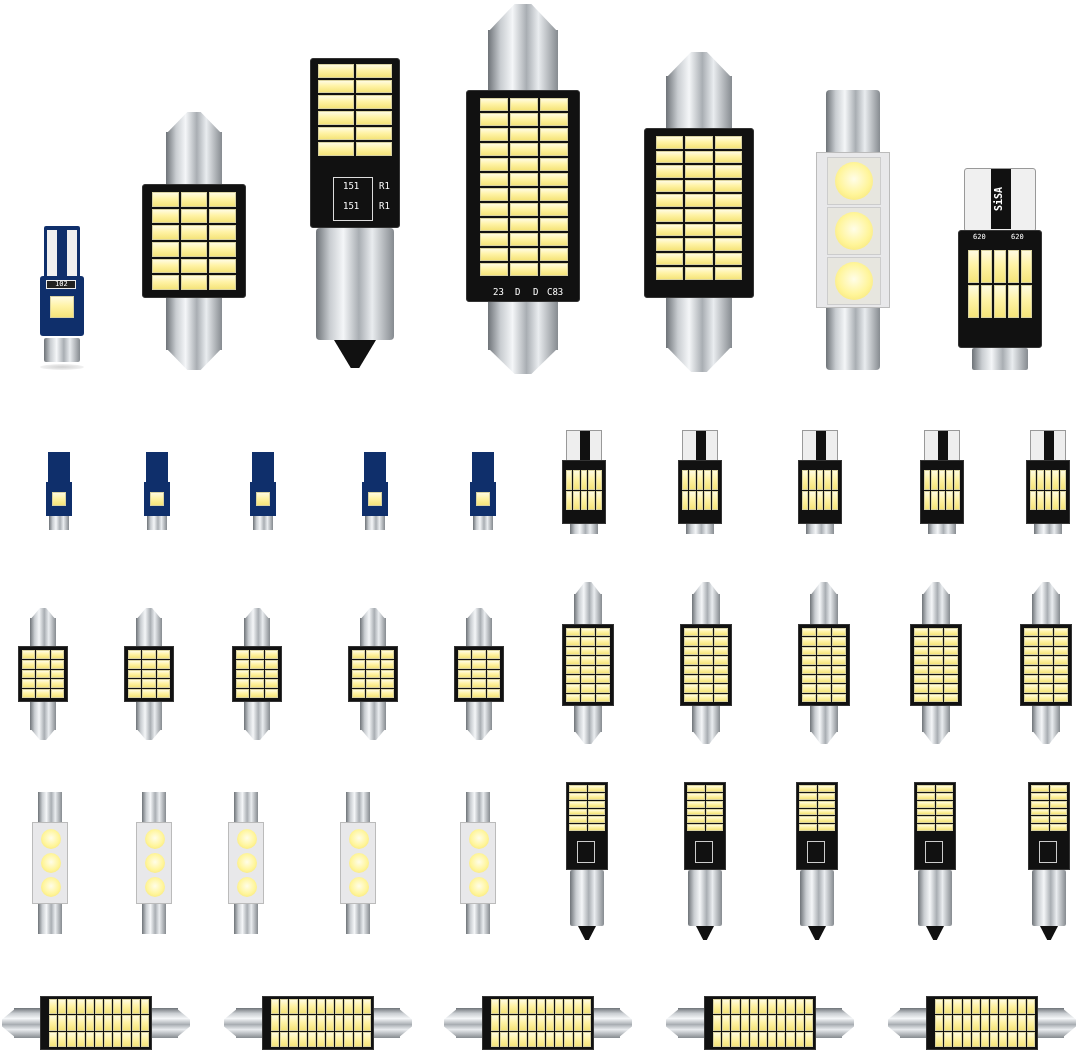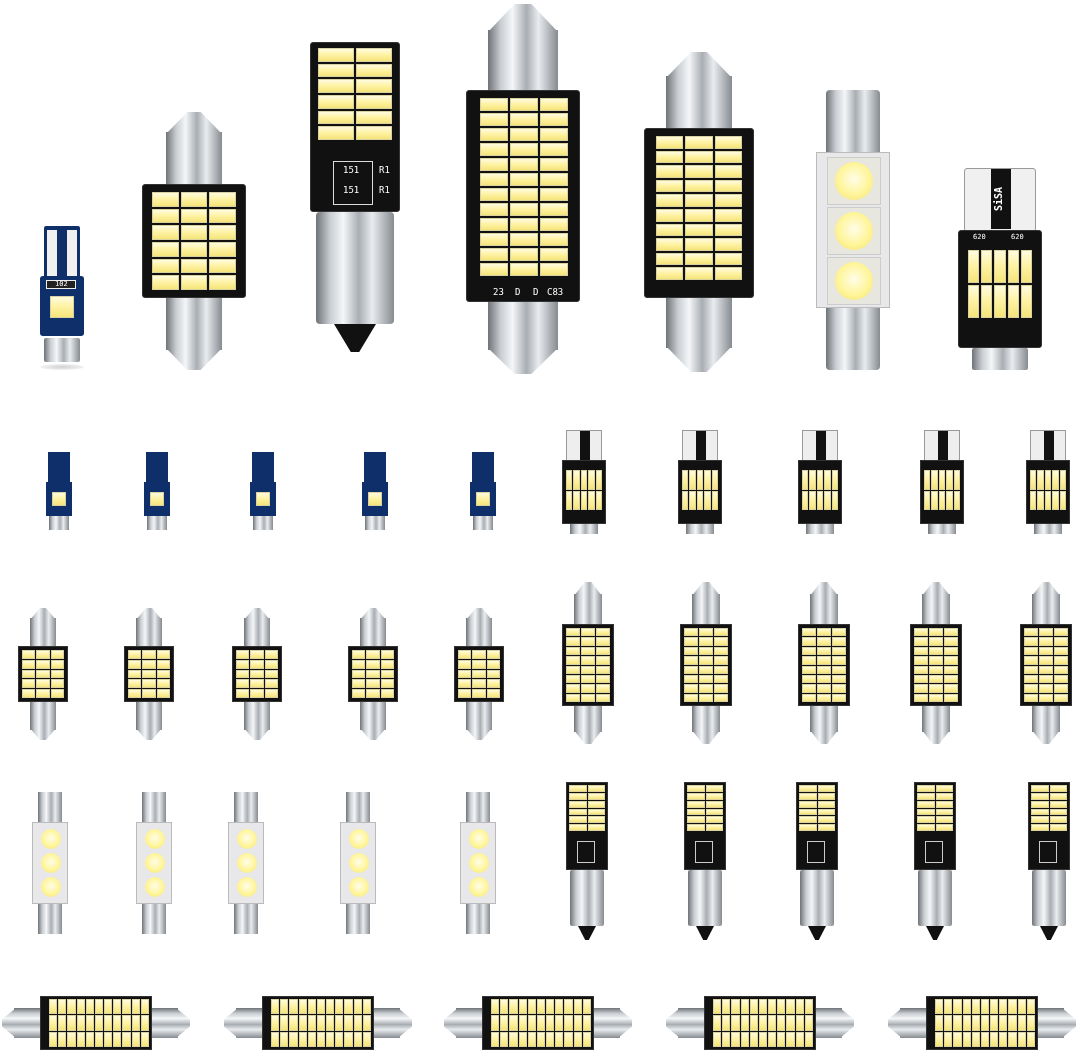--- a/index.html
+++ b/index.html
@@ -72,21 +72,21 @@
         <div class="led"></div>
       <div class="led"></div>
         <div class="led"></div>
         <div class="led"></div>
     </div>
   </div>
   <div class="abs chrome" style="left:24px; top:186px; width:56px; height:52px;"></div>
   <div class="abs chrome cone-down" style="left:24px; top:236px; width:56px; height:22px;"></div>
 </div>
 
-<div class="bulb" style="left:310px; top:42px; width:90px; height:314px;text-decoration:underline;">
+<div class="bulb" style="left:310px; top:58px; width:90px; height:314px;text-decoration:underline;">
   <div class="abs pcb-black" style="left:0; top:0; width:90px; height:170px; border-radius:3px;">
     <div class="led-grid" style="grid-template-columns:repeat(2,1fr); grid-template-rows:repeat(6,1fr); position:absolute; left:4px; top:2px; right:4px; height:98px;">
       <div class="led"></div>
         <div class="led"></div>
         <div class="led"></div>
         <div class="led"></div>
       <div class="led"></div>
         <div class="led"></div>
         <div class="led"></div>
         <div class="led"></div>

